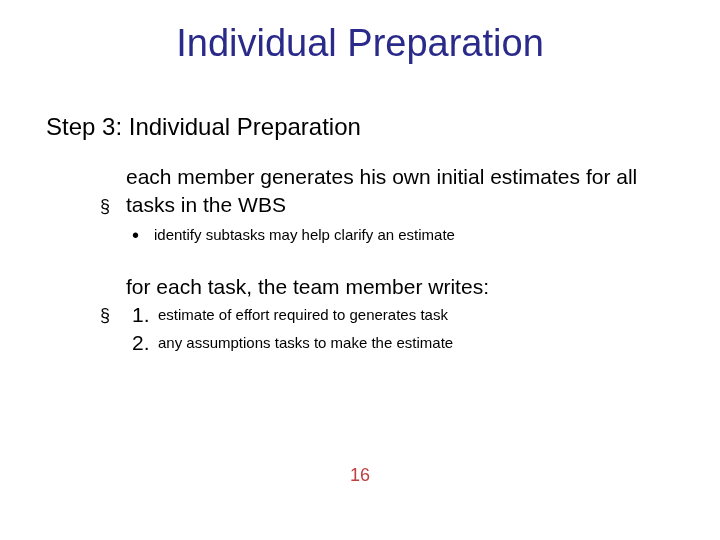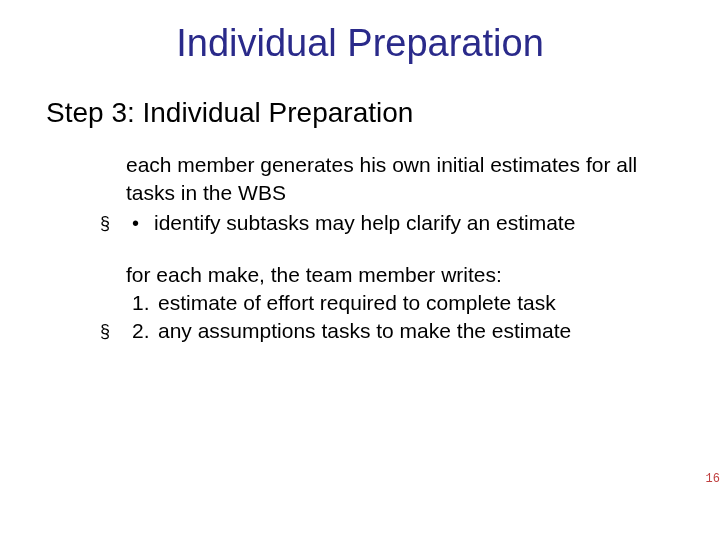--- a/index.html
+++ b/index.html
@@ -19,34 +19,34 @@
     box-sizing: border-box;
   }
   .title {
     text-align: center;
     font-size: 38px;
     color: #2a2a8a;
     padding-top: 22px;
     font-weight: normal;
   }
   .subtitle {
-    font-size: 28px;
+    font-size: 24px;
     color: #000;
     margin-left: 46px;
-    margin-top: 32px;
+    margin-top: 48px;
     font-weight: normal;
   }
   .bullets {
     margin-top: 22px;
     margin-left: 100px;
     margin-right: 60px;
   }
   .bullet-row {
     display: flex;
-    align-items: flex-end;
+    align-items: center;
     margin-bottom: 24px;
   }
   .marker {
     width: 26px;
     flex: 0 0 26px;
     font-size: 18px;
     color: #000;
     line-height: 28px;
   }
   .marker.square::before {
@@ -66,42 +66,41 @@
     margin-top: 2px;
     margin-left: 6px;
   }
   .submarker {
     width: 22px;
     flex: 0 0 22px;
     font-size: 20px;
     line-height: 28px;
   }
   .subtxt {
-    font-size: 21px;
+    font-size: 15px;
     line-height: 28px;
   }
   .numsub {
     display: flex;
     align-items: flex-start;
     margin-left: 6px;
   }
   .numlabel {
     width: 26px;
     flex: 0 0 26px;
     font-size: 21px;
     line-height: 28px;
   }
   .pagenum {
     position: absolute;
     bottom: 30px;
     width: 100%;
-    text-align: right;
-    font-size: 12px;
+    text-align: center;
+    font-size: 18px;
     color: #c04040;
-    font-family: Liberation Mono, monospace;
   }
 </style>
 </head>
 <body>
 
 <div class="slide">
 
   <div class="title">Individual Preparation</div>
 
   <div class="subtitle">Step 3: Individual Preparation</div>
@@ -115,24 +114,24 @@
         <div class="sub">
           <div class="submarker">•</div>
           <div class="subtxt">identify subtasks may help clarify an estimate</div>
         </div>
       </div>
     </div>
 
     <div class="bullet-row">
       <div class="marker square"></div>
       <div class="bcontent">
-        <div>for each make, the team member writes:</div>
+        <div>for each task, the team member writes:</div>
         <div class="numsub">
           <div class="numlabel">1.</div>
-          <div class="subtxt">estimate of effort required to complete task</div>
+          <div class="subtxt">estimate of effort required to generates task</div>
         </div>
         <div class="numsub">
           <div class="numlabel">2.</div>
           <div class="subtxt">any assumptions tasks to make the estimate</div>
         </div>
       </div>
     </div>
 
 
   </div>

